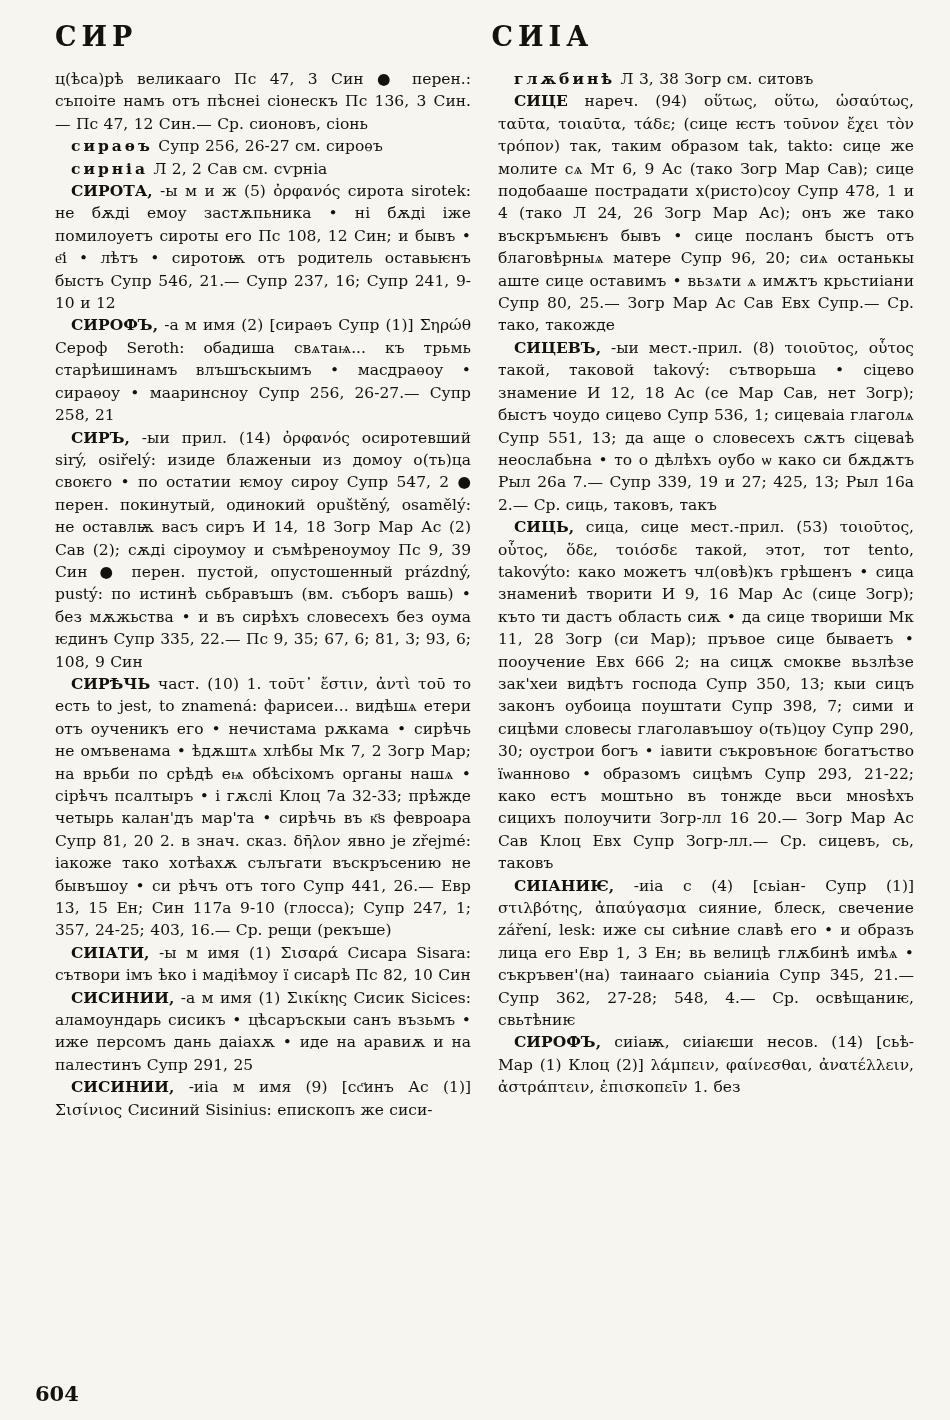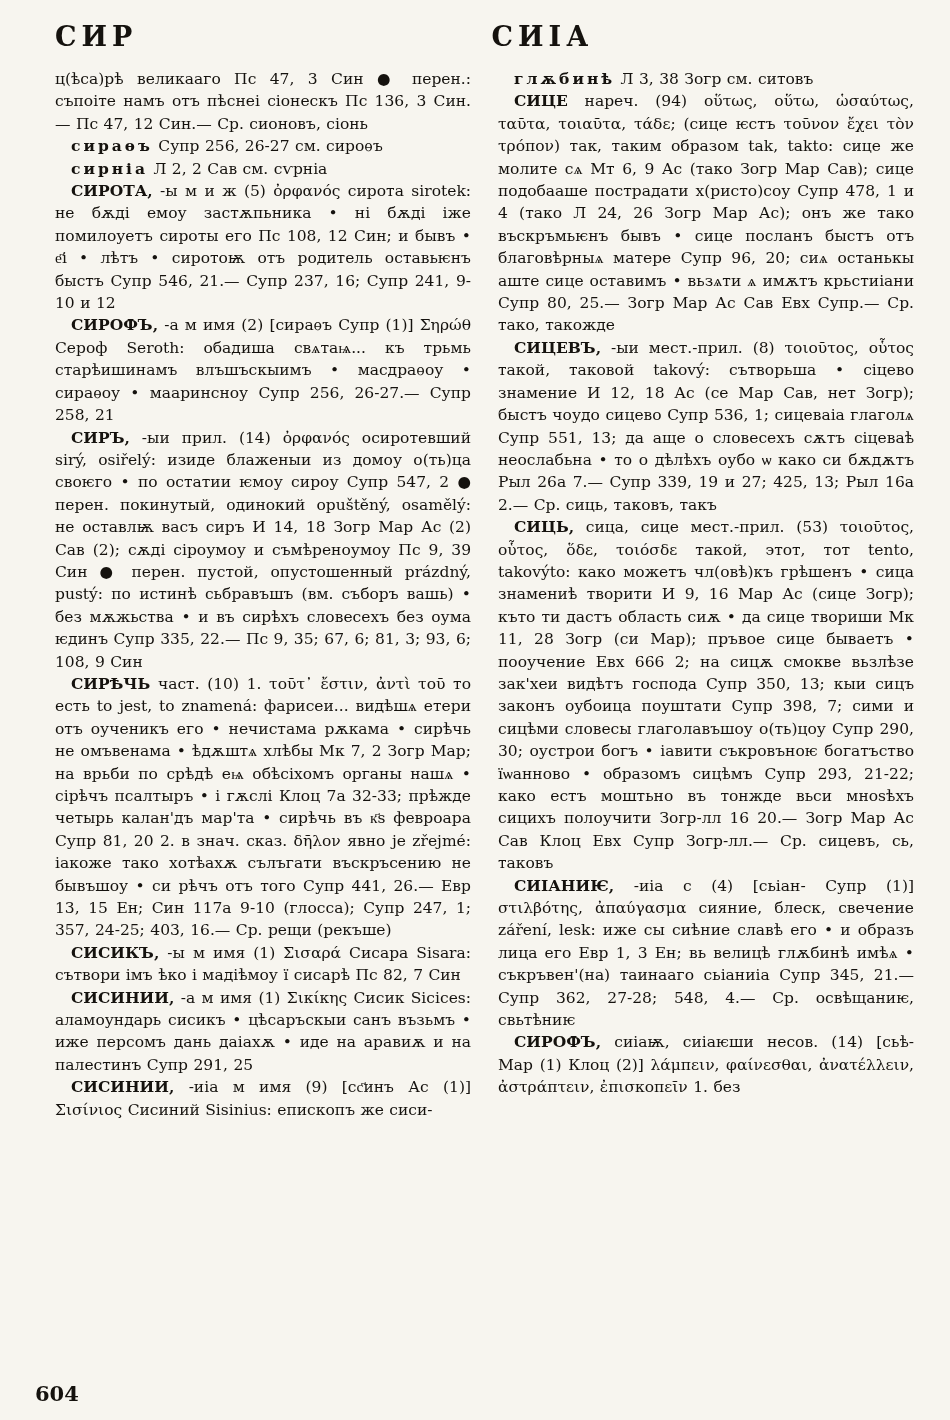--- a/index.html
+++ b/index.html
@@ -74,21 +74,21 @@
   <div class="columns">
 
     <div class="column">
       <p class="cont"><span>ц(ѣса)рѣ великааго Пс 47, 3 Син ● перен.: съпоіте намъ отъ пѣснеі сіонескъ Пс 136, 3 Син.— Пс 47, 12 Син.— Ср. сионовъ, сіонь</span></p>
       <p class="entry xref"><span class="hw">сираѳъ</span> <span>Супр 256, 26-27 см. сироѳъ</span></p>
       <p class="entry xref"><span class="hw">сирніа</span> <span>Л 2, 2 Сав см. сѵрніа</span></p>
       <p class="entry"><span class="hw">СИРОТА,</span> <span>-ы м и ж (5) ὀρφανός сирота sirotek: не бѫді емоу застѫпьника • ні бѫді іже помилоуетъ сироты его Пс 108, 12 Син; и бывъ • е҃і • лѣтъ • сиротоѭ отъ родитель оставьѥнъ быстъ Супр 546, 21.— Супр 237, 16; Супр 241, 9-10 и 12</span></p>
       <p class="entry"><span class="hw">СИРОФЪ,</span> <span>-а м имя (2) [сираѳъ Супр (1)] Σηρώθ Сероф Seroth: обадиша свѧтаѩ... къ трьмь старѣишинамъ влъшъскыимъ • масдраѳоу • сираѳоу • мааринсноу Супр 256, 26-27.— Супр 258, 21</span></p>
       <p class="entry"><span class="hw">СИРЪ,</span> <span>-ыи прил. (14) ὀρφανός осиротевший sirý, osiřelý: изиде блаженыи из домоу о(ть)ца своѥго • по остатии ѥмоу сироу Супр 547, 2 ● перен. покинутый, одинокий opuštěný, osamělý: не оставлѭ васъ сиръ И 14, 18 Зогр Мар Ас (2) Сав (2); сѫді сіроумоу и съмѣреноумоу Пс 9, 39 Син ● перен. пустой, опустошенный prázdný, pustý: по истинѣ сьбравъшъ (вм. съборъ вашь) • без мѫжьства • и въ сирѣхъ словесехъ без оума ѥдинъ Супр 335, 22.— Пс 9, 35; 67, 6; 81, 3; 93, 6; 108, 9 Син</span></p>
       <p class="entry"><span class="hw">СИРѢЧЬ</span> <span>част. (10) 1. τοῦτ᾽ ἔστιν, ἀντὶ τοῦ то есть to jest, to znamená: фарисеи... видѣшѧ етери отъ оученикъ его • нечистама рѫкама • сирѣчь не омъвенама • ѣдѫштѧ хлѣбы Мк 7, 2 Зогр Мар; на врьби по срѣдѣ еѩ обѣсіхомъ органы нашѧ • сірѣчъ псалтыръ • і гѫслі Клоц 7а 32-33; прѣжде четырь калан'дъ мар'та • сирѣчь въ к҃ѕ февроара Супр 81, 20 2. в знач. сказ. δῆλον явно je zřejmé: іакоже тако хотѣахѫ сълъгати въскръсению не бывъшоу • си рѣчъ отъ того Супр 441, 26.— Евр 13, 15 Ен; Син 117а 9-10 (глосса); Супр 247, 1; 357, 24-25; 403, 16.— Ср. рещи (рекъше)</span></p>
-      <p class="entry"><span class="hw">СИСИКЪ,</span> <span>-ы м имя (1) Σισαρά Сисара Sisara: сътвори імъ ѣко і мадіѣмоу ї сисарѣ Пс 82, 7 Син</span></p>
+      <p class="entry"><span class="hw">СИІАТИ,</span> <span>-ы м имя (1) Σισαρά Сисара Sisara: сътвори імъ ѣко і мадіѣмоу ї сисарѣ Пс 82, 10 Син</span></p>
       <p class="entry"><span class="hw">СИСИНИИ,</span> <span>-а м имя (1) Σικίκης Сисик Sicices: аламоундарь сисикъ • цѣсаръскыи санъ възьмъ • иже персомъ дань даіахѫ • иде на аравиѫ и на палестинъ Супр 291, 25</span></p>
       <p class="entry"><span class="hw">СИСИНИИ,</span> <span>-иіа м имя (9) [сс҃инъ Ас (1)] Σισίνιος Сисиний Sisinius: епископъ же сиси-</span></p>
     </div>
 
     <div class="column">
       <p class="entry xref"><span class="hw">глѫбинѣ</span> <span>Л 3, 38 Зогр см. ситовъ</span></p>
       <p class="entry"><span class="hw">СИЦЕ</span> <span>нареч. (94) οὕτως, οὕτω, ὡσαύτως, ταῦτα, τοιαῦτα, τάδε; (сице ѥстъ τοῦνον ἔχει τὸν τρόπον) так, таким образом tak, takto: сице же молите сѧ Мт 6, 9 Ас (тако Зогр Мар Сав); сице подобааше пострадати х(ристо)соу Супр 478, 1 и 4 (тако Л 24, 26 Зогр Мар Ас); онъ же тако въскръмьѥнъ бывъ • сице посланъ быстъ отъ благовѣрныѧ матере Супр 96, 20; сиѧ останькы аште сице оставимъ • вьзѧти ѧ имѫтъ крьстиіани Супр 80, 25.— Зогр Мар Ас Сав Евх Супр.— Ср. тако, такожде</span></p>
       <p class="entry"><span class="hw">СИЦЕВЪ,</span> <span>-ыи мест.-прил. (8) τοιοῦτος, οὗτος такой, таковой takový: сътворьша • сіцево знамение И 12, 18 Ас (се Мар Сав, нет Зогр); быстъ чоудо сицево Супр 536, 1; сицеваіа глаголѧ Супр 551, 13; да аще о словесехъ сѫтъ сіцеваѣ неослабьна • то о дѣлѣхъ оубо ѡ како си бѫдѫтъ Рыл 26а 7.— Супр 339, 19 и 27; 425, 13; Рыл 16а 2.— Ср. сиць, таковъ, такъ</span></p>
       <p class="entry"><span class="hw">СИЦЬ,</span> <span>сица, сице мест.-прил. (53) τοιοῦτος, οὗτος, ὅδε, τοιόσδε такой, этот, тот tento, takovýto: како можетъ чл(овѣ)къ грѣшенъ • сица знамениѣ творити И 9, 16 Мар Ас (сице Зогр); къто ти дастъ область сиѫ • да сице твориши Мк 11, 28 Зогр (си Мар); пръвое сице бываетъ • пооучение Евх 666 2; на сицѫ смокве вьзлѣзе зак'хеи видѣтъ господа Супр 350, 13; кыи сицъ законъ оубоица поуштати Супр 398, 7; сими и сицѣми словесы глаголавъшоу о(ть)цоу Супр 290, 30; оустрои богъ • іавити съкровъноѥ богатъство їѡанново • образомъ сицѣмъ Супр 293, 21-22; како естъ моштьно въ тонжде вьси мноѕѣхъ сицихъ полоучити Зогр-лл 16 20.— Зогр Мар Ас Сав Клоц Евх Супр Зогр-лл.— Ср. сицевъ, сь, таковъ</span></p>
       <p class="entry"><span class="hw">СИІАНИѤ,</span> <span>-иіа с (4) [сьіан- Супр (1)] στιλβότης, ἀπαύγασμα сияние, блеск, свечение záření, lesk: иже сы сиѣние славѣ его • и образъ лица его Евр 1, 3 Ен; вь велицѣ глѫбинѣ имѣѧ • съкръвен'(на) таинааго сьіаниіа Супр 345, 21.— Супр 362, 27-28; 548, 4.— Ср. освѣщаниѥ, свьтѣниѥ</span></p>

